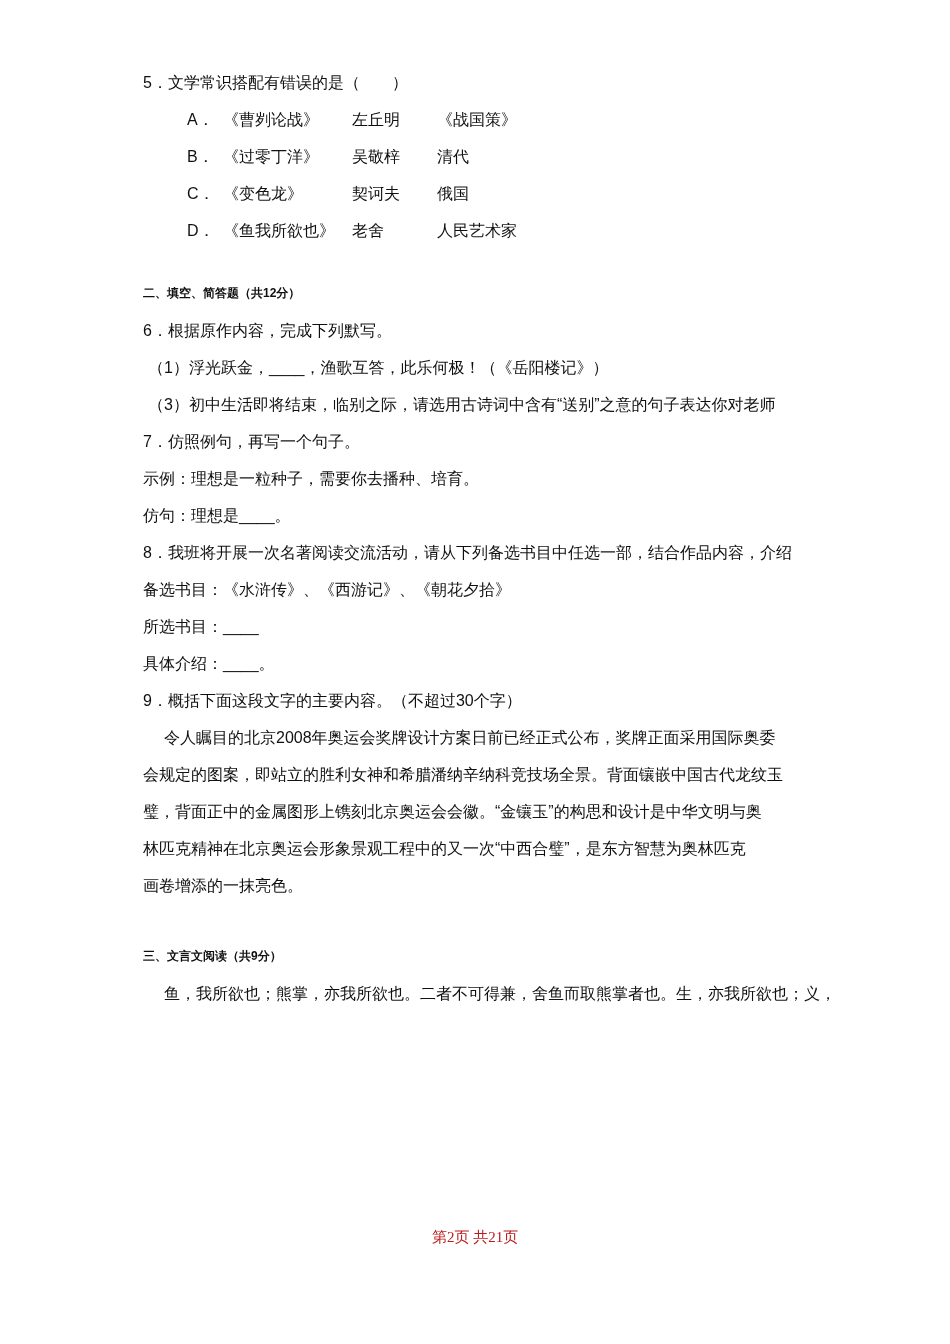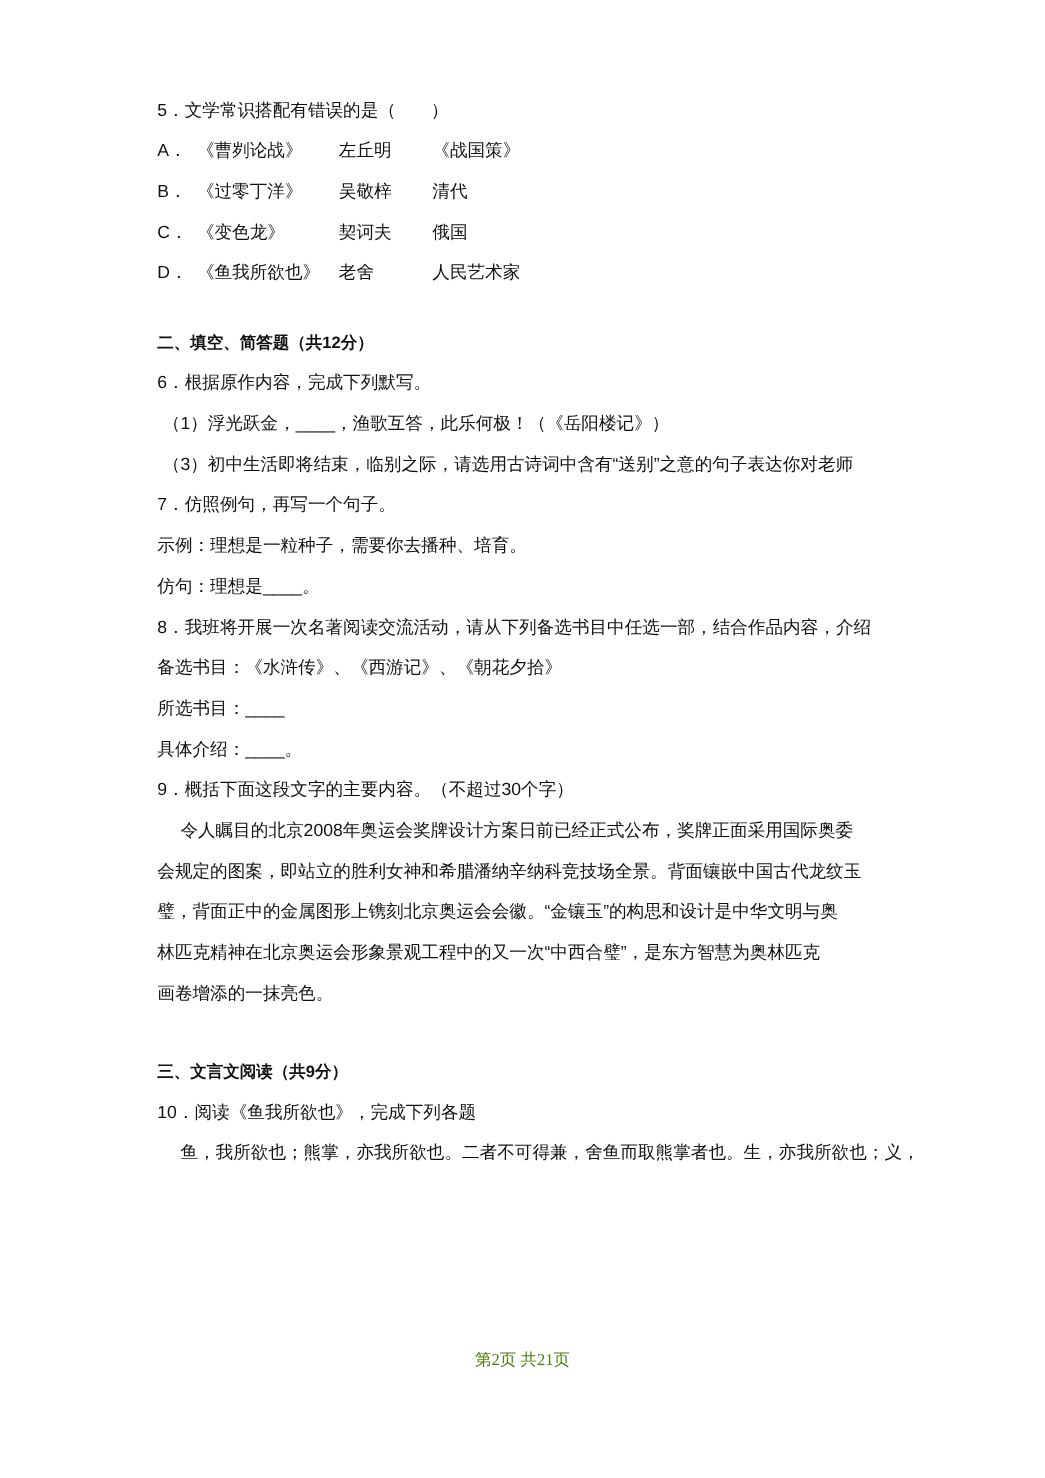--- a/index.html
+++ b/index.html
@@ -9,49 +9,49 @@
     width: 950px;
     height: 1344px;
     background: #ffffff;
     font-family: "Liberation Sans", sans-serif;
     color: #101010;
     overflow: hidden;
   }
   .content {
     position: absolute;
     top: 0; left: 0; right: 0;
-    padding: 82px 135px 0 143px;
+    padding: 64px 135px 0 143px;
     font-size: 16px;
     line-height: 37px;
   }
   .line { white-space: nowrap; }
   .sub { padding-left: 5px; }       
   .indent { padding-left: 21px; }   
   .sec-heading {
     font-weight: 700;
-    font-size: 15px;
+    font-size: 12px;
     line-height: 37px;
     white-space: nowrap;
   }
   .sec-2 { margin-top: 26px; }
   .sec-3 { margin-top: 34px; }
-  .opt-row { white-space: nowrap; }
+  .opt-row { white-space: nowrap; margin-left: 44px; }
   .opt-label  { display: inline-block; width: 36px; }
   .opt-title  { display: inline-block; width: 129px; }
   .opt-author { display: inline-block; width: 85px; }
   .page-footer {
     position: absolute;
     top: 1226px;
     left: 0;
     width: 100%;
     text-align: center;
     font-family: "Liberation Serif", serif;
     font-size: 15px;
     line-height: 22px;
-    color: #4d7c0f;
+    color: #b91c1c;
   }
 </style>
 </head>
 <body>
 
 <div class="page">
   <div class="content">
 
     <section>
       <div class="line">5．文学常识搭配有错误的是（　　）</div>
@@ -95,21 +95,20 @@
       <div class="line indent">令人瞩目的北京2008年奥运会奖牌设计方案日前已经正式公布，奖牌正面采用国际奥委</div>
       <div class="line">会规定的图案，即站立的胜利女神和希腊潘纳辛纳科竞技场全景。背面镶嵌中国古代龙纹玉</div>
       <div class="line">璧，背面正中的金属图形上镌刻北京奥运会会徽。“金镶玉”的构思和设计是中华文明与奥</div>
       <div class="line">林匹克精神在北京奥运会形象景观工程中的又一次“中西合璧”，是东方智慧为奥林匹克</div>
       <div class="line">画卷增添的一抹亮色。</div>
     </section>
 
     <div class="sec-heading sec-3">三、文言文阅读（共9分）</div>
 
     <section>
-      <div class="line">10．阅读《鱼我所欲也》，完成下列各题</div>
       <div class="line indent">鱼，我所欲也；熊掌，亦我所欲也。二者不可得兼，舍鱼而取熊掌者也。生，亦我所欲也；义，</div>
     </section>
 
   </div>
 
   <div class="page-footer">
     <span>第2页 共21页</span>
   </div>
 </div>
 

